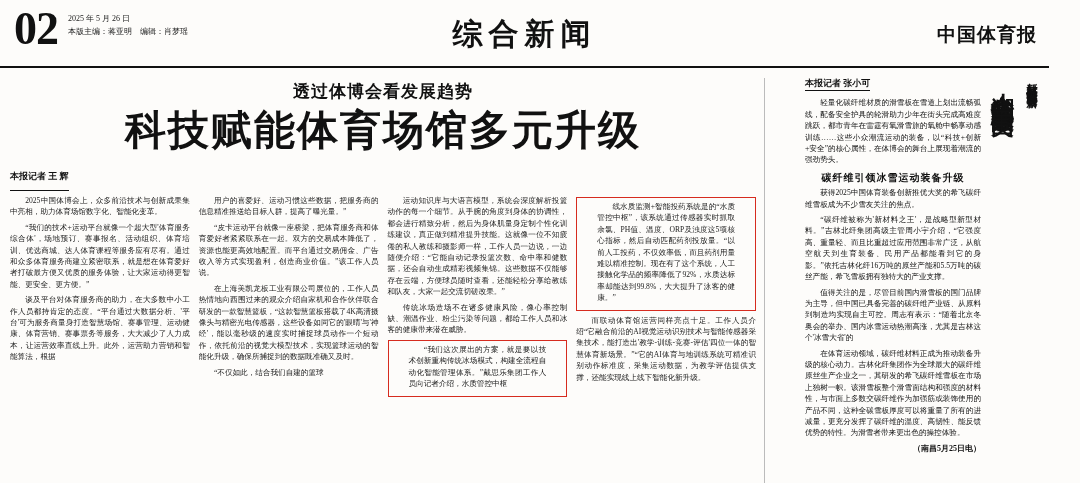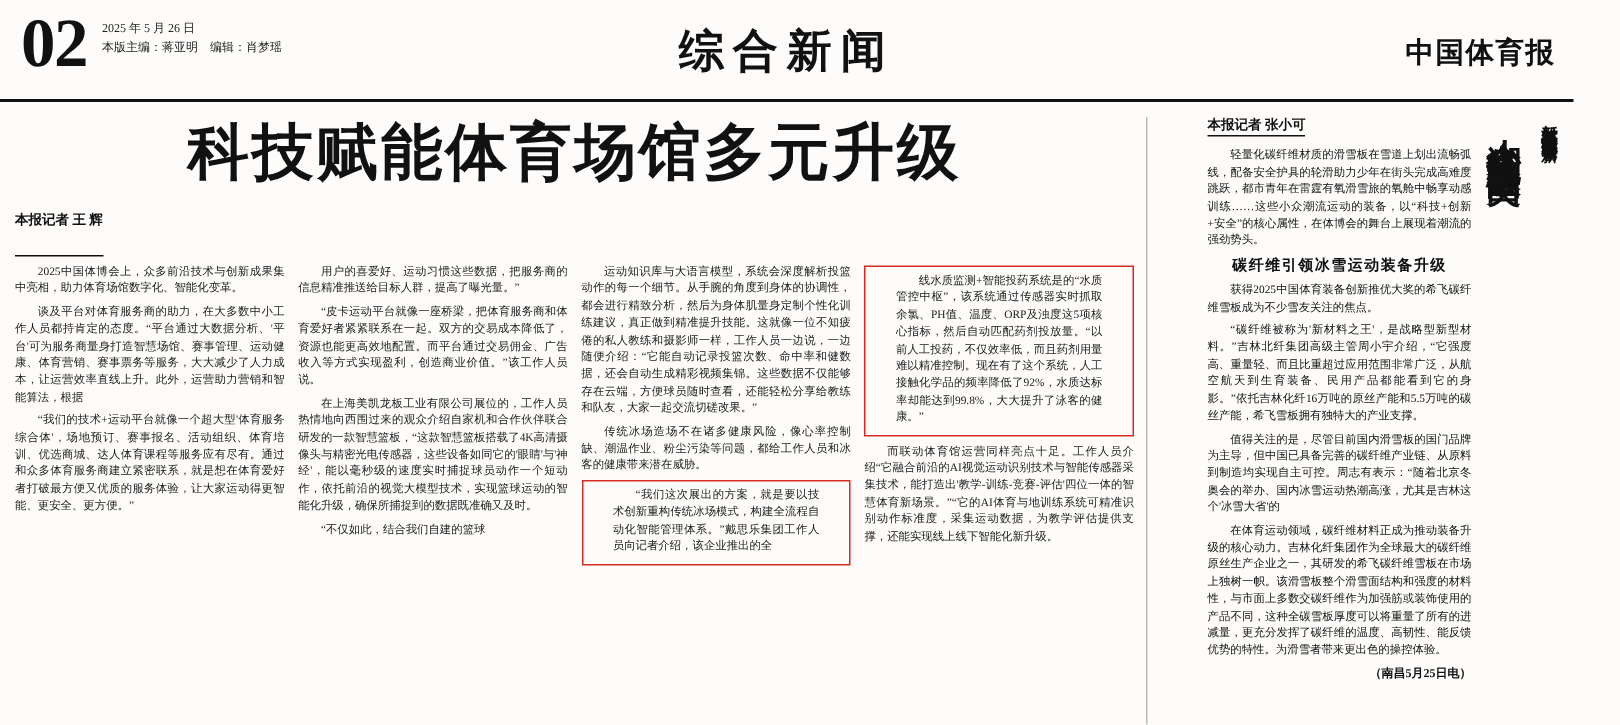--- a/index.html
+++ b/index.html
@@ -46,21 +46,21 @@
   .kicker{
     text-align:center;font-size:17px;font-weight:bold;letter-spacing:1px;
     margin:6px 0 2px 0;
   }
   .headline{
     text-align:center;font-size:41px;font-weight:bold;letter-spacing:2px;
     line-height:50px;margin:2px 0 10px 0;
   }
   .byline{
     font-size:9px;font-weight:bold;border-bottom:1px solid #111;
-    display:inline-block;padding-bottom:17px;margin:0 0 4px 0;
+    display:inline-block;padding-bottom:7px;margin:0 0 4px 0;
   }
 
   
   .text-cols{
     display:flex;gap:9px;font-size:7.6px;line-height:11.4px;
     text-align:justify;color:#1a1a1a;
   }
   .tcol{flex:1;position:relative;}
   .tcol p{margin:0 0 4px 0;text-indent:2em;}
 
@@ -101,44 +101,45 @@
       <div>本版主编：蒋亚明　编辑：肖梦瑶</div>
     </div>
     <div class="mast-title">综合新闻</div>
     <div class="mast-brand">中国体育报</div>
   </div>
 
   <div class="content">
 
     <div class="col-main">
 
+      <div class="kicker">透过体博会看发展趋势</div>
       <div class="headline">科技赋能体育场馆多元升级</div>
 
       <div class="byline">本报记者 王 辉</div>
 
       <div class="text-cols">
 
         <div class="tcol">
           <p>2025中国体博会上，众多前沿技术与创新成果集中亮相，助力体育场馆数字化、智能化变革。</p>
+          <p>“我们的技术+运动平台就像一个超大型'体育服务综合体'，场地预订、赛事报名、活动组织、体育培训、优选商城、达人体育课程等服务应有尽有。通过和众多体育服务商建立紧密联系，就是想在体育爱好者打破最方便又优质的服务体验，让大家运动得更智能、更安全、更方便。”</p>
           <p>谈及平台对体育服务商的助力，在大多数中小工作人员都持肯定的态度。“平台通过大数据分析、'平台'可为服务商量身打造智慧场馆、赛事管理、运动健康、体育营销、赛事票务等服务，大大减少了人力成本，让运营效率直线上升。此外，运营助力营销和智能算法，根据</p>
-          <p>“我们的技术+运动平台就像一个超大型'体育服务综合体'，场地预订、赛事报名、活动组织、体育培训、优选商城、达人体育课程等服务应有尽有。通过和众多体育服务商建立紧密联系，就是想在体育爱好者打破最方便又优质的服务体验，让大家运动得更智能、更安全、更方便。”</p>
         </div>
 
         <div class="tcol">
           <p>用户的喜爱好、运动习惯这些数据，把服务商的信息精准推送给目标人群，提高了曝光量。”</p>
           <p>“皮卡运动平台就像一座桥梁，把体育服务商和体育爱好者紧紧联系在一起。双方的交易成本降低了，资源也能更高效地配置。而平台通过交易佣金、广告收入等方式实现盈利，创造商业价值。”该工作人员说。</p>
           <p>在上海美凯龙板工业有限公司展位的，工作人员热情地向西围过来的观众介绍自家机和合作伙伴联合研发的一款智慧篮板，“这款智慧篮板搭载了4K高清摄像头与精密光电传感器，这些设备如同它的'眼睛'与'神经'，能以毫秒级的速度实时捕捉球员动作一个短动作，依托前沿的视觉大模型技术，实现篮球运动的智能化升级，确保所捕捉到的数据既准确又及时。</p>
           <p>“不仅如此，结合我们自建的篮球</p>
         </div>
 
         <div class="tcol">
           <p>运动知识库与大语言模型，系统会深度解析投篮动作的每一个细节。从手腕的角度到身体的协调性，都会进行精致分析，然后为身体肌量身定制个性化训练建议，真正做到精准提升技能。这就像一位不知疲倦的私人教练和摄影师一样，工作人员一边说，一边随便介绍：“它能自动记录投篮次数、命中率和健数据，还会自动生成精彩视频集锦。这些数据不仅能够存在云端，方便球员随时查看，还能轻松分享给教练和队友，大家一起交流切磋改果。”</p>
           <p>传统冰场造场不在诸多健康风险，像心率控制缺、潮温作业、粉尘污染等问题，都给工作人员和冰客的健康带来潜在威胁。</p>
           <div class="boxed">
-            <p>“我们这次展出的方案，就是要以技术创新重构传统冰场模式，构建全流程自动化智能管理体系。”戴思乐集团工作人员向记者介绍，该企业推出的全</p>
+            <p>“我们这次展出的方案，就是要以技术创新重构传统冰场模式，构建全流程自动化智能管理体系。”戴思乐集团工作人员向记者介绍，水质管控中枢</p>
           </div>
         </div>
 
         <div class="tcol">
           <div class="boxed">
             <p>线水质监测+智能投药系统是的“水质管控中枢”，该系统通过传感器实时抓取余氯、PH值、温度、ORP及浊度这5项核心指标，然后自动匹配药剂投放量。“以前人工投药，不仅效率低，而且药剂用量难以精准控制。现在有了这个系统，人工接触化学品的频率降低了92%，水质达标率却能达到99.8%，大大提升了泳客的健康。”</p>
           </div>
           <p>而联动体育馆运营同样亮点十足。工作人员介绍“它融合前沿的AI视觉运动识别技术与智能传感器采集技术，能打造出'教学-训练-竞赛-评估'四位一体的智慧体育新场景。”“它的AI体育与地训练系统可精准识别动作标准度，采集运动数据，为教学评估提供支撑，还能实现线上线下智能化新升级。</p>
         </div>
 

